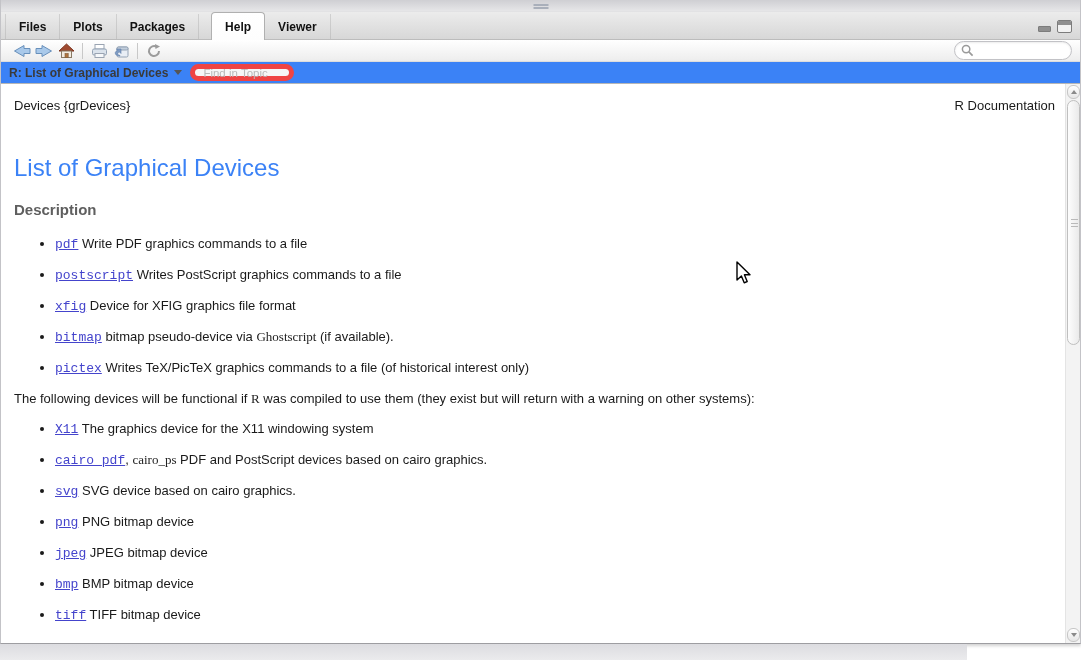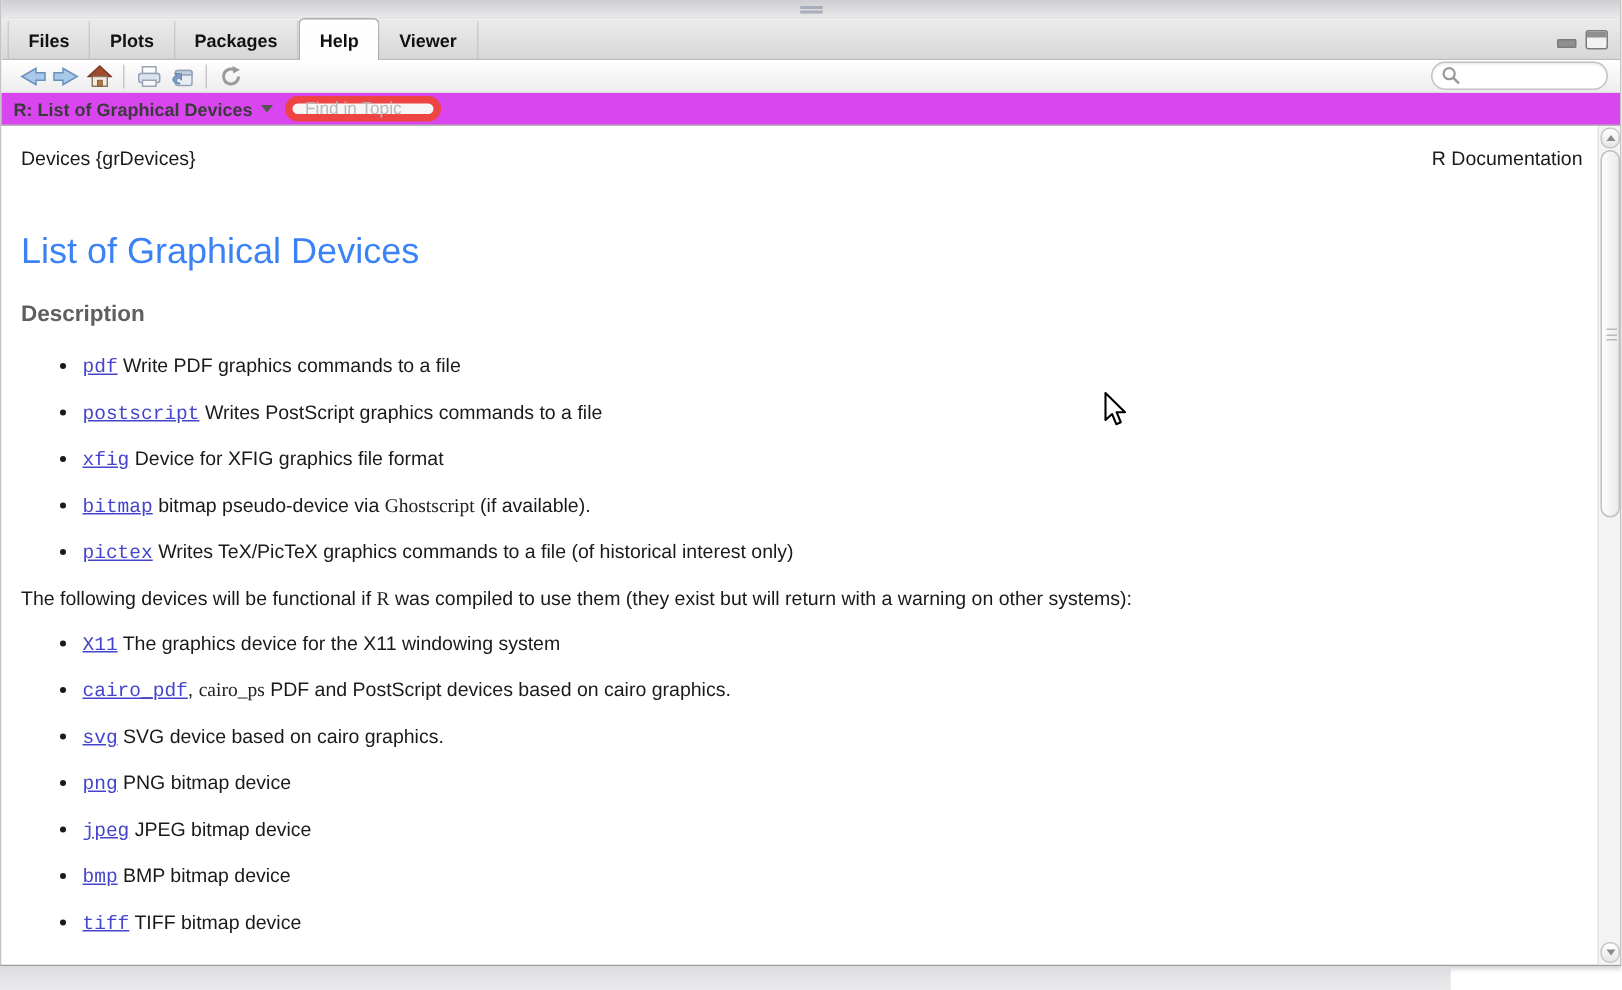--- a/index.html
+++ b/index.html
@@ -24,21 +24,21 @@
   
   .tabbar { height:28px; background:linear-gradient(#ececec,#d7d7d7);
             border-bottom:1px solid #bcbcbc; display:flex; align-items:flex-end;
             padding-left:4px; position:relative; }
   .tab { height:25px; padding:0 13px; display:flex; align-items:center;
          font-size:12px; font-weight:bold; color:#111; cursor:default;
          border-right:1px solid rgba(160,160,160,.35); }
   .tab:first-child { border-left:1px solid rgba(160,160,160,.35); }
   .tab.active { background:linear-gradient(#ffffff,#fdfdfd); height:28px;
                 border:1px solid #b0b0b0; border-bottom:none;
-                border-radius:4px 4px 0 0; margin-bottom:-1px; z-index:2; }
+                border-radius:4px 4px 0 0; margin-bottom:-1px; z-index:2;margin-left:12px; }
   .pane-controls { position:absolute; right:8px; top:8px; display:flex; gap:6px; align-items:flex-end; }
   .win-min { width:13px; height:6px; background:#8f8f8f; border:1px solid #7c7c7c;
              border-radius:1px; margin-bottom:1px; }
   .win-max { width:15px; height:13px; border:1px solid #7c7c7c; border-radius:2px;
              background:#f2f2f2; }
   .win-max::before { content:""; display:block; height:4px; background:#8f8f8f;
              border-radius:1px 1px 0 0; }
 
   
   .toolbar { height:22px; background:linear-gradient(#ffffff,#ededed);
@@ -47,21 +47,21 @@
   .tbtn { width:22px; height:20px; display:flex; align-items:center; justify-content:center; }
   .tsep { width:1px; height:16px; background:#c8c8c8; margin:0 5px; }
   .spacer { flex:1; }
   .searchbox { width:118px; height:19px; border:1px solid #c2c2c6; border-radius:10px;
                background:#fff; display:flex; align-items:center; padding:0 6px;
                box-shadow:inset 0 1px 2px rgba(0,0,0,.08); }
   .searchbox input { border:none; outline:none; width:90px; font-size:11px;
                background:transparent; font-family:"Liberation Sans",sans-serif; }
 
   
-  .topicbar { height:22px; background:#d946ef; border-bottom:1px solid #b6b6b6;
+  .topicbar { height:22px; background:#3b82f6; border-bottom:1px solid #b6b6b6;
               display:flex; align-items:center; padding:0 8px; gap:8px; }
   .topic-title { font-size:12px; font-weight:600; color:#3a3a3a; display:flex;
                  align-items:center; gap:6px; cursor:default; }
   .caret-down { width:0; height:0; border-left:4px solid transparent;
                 border-right:4px solid transparent; border-top:5px solid #555; }
   .findbox { width:104px; height:17px; border:5px solid #ef4444; border-radius:9px;
              background:#f6f6f6; display:flex; align-items:center; padding:0 8px; }
   .findbox input { border:none; outline:none; width:86px; font-size:11.5px;
              background:transparent; color:#b9b9b9;
              font-family:"Liberation Sans",sans-serif; }

